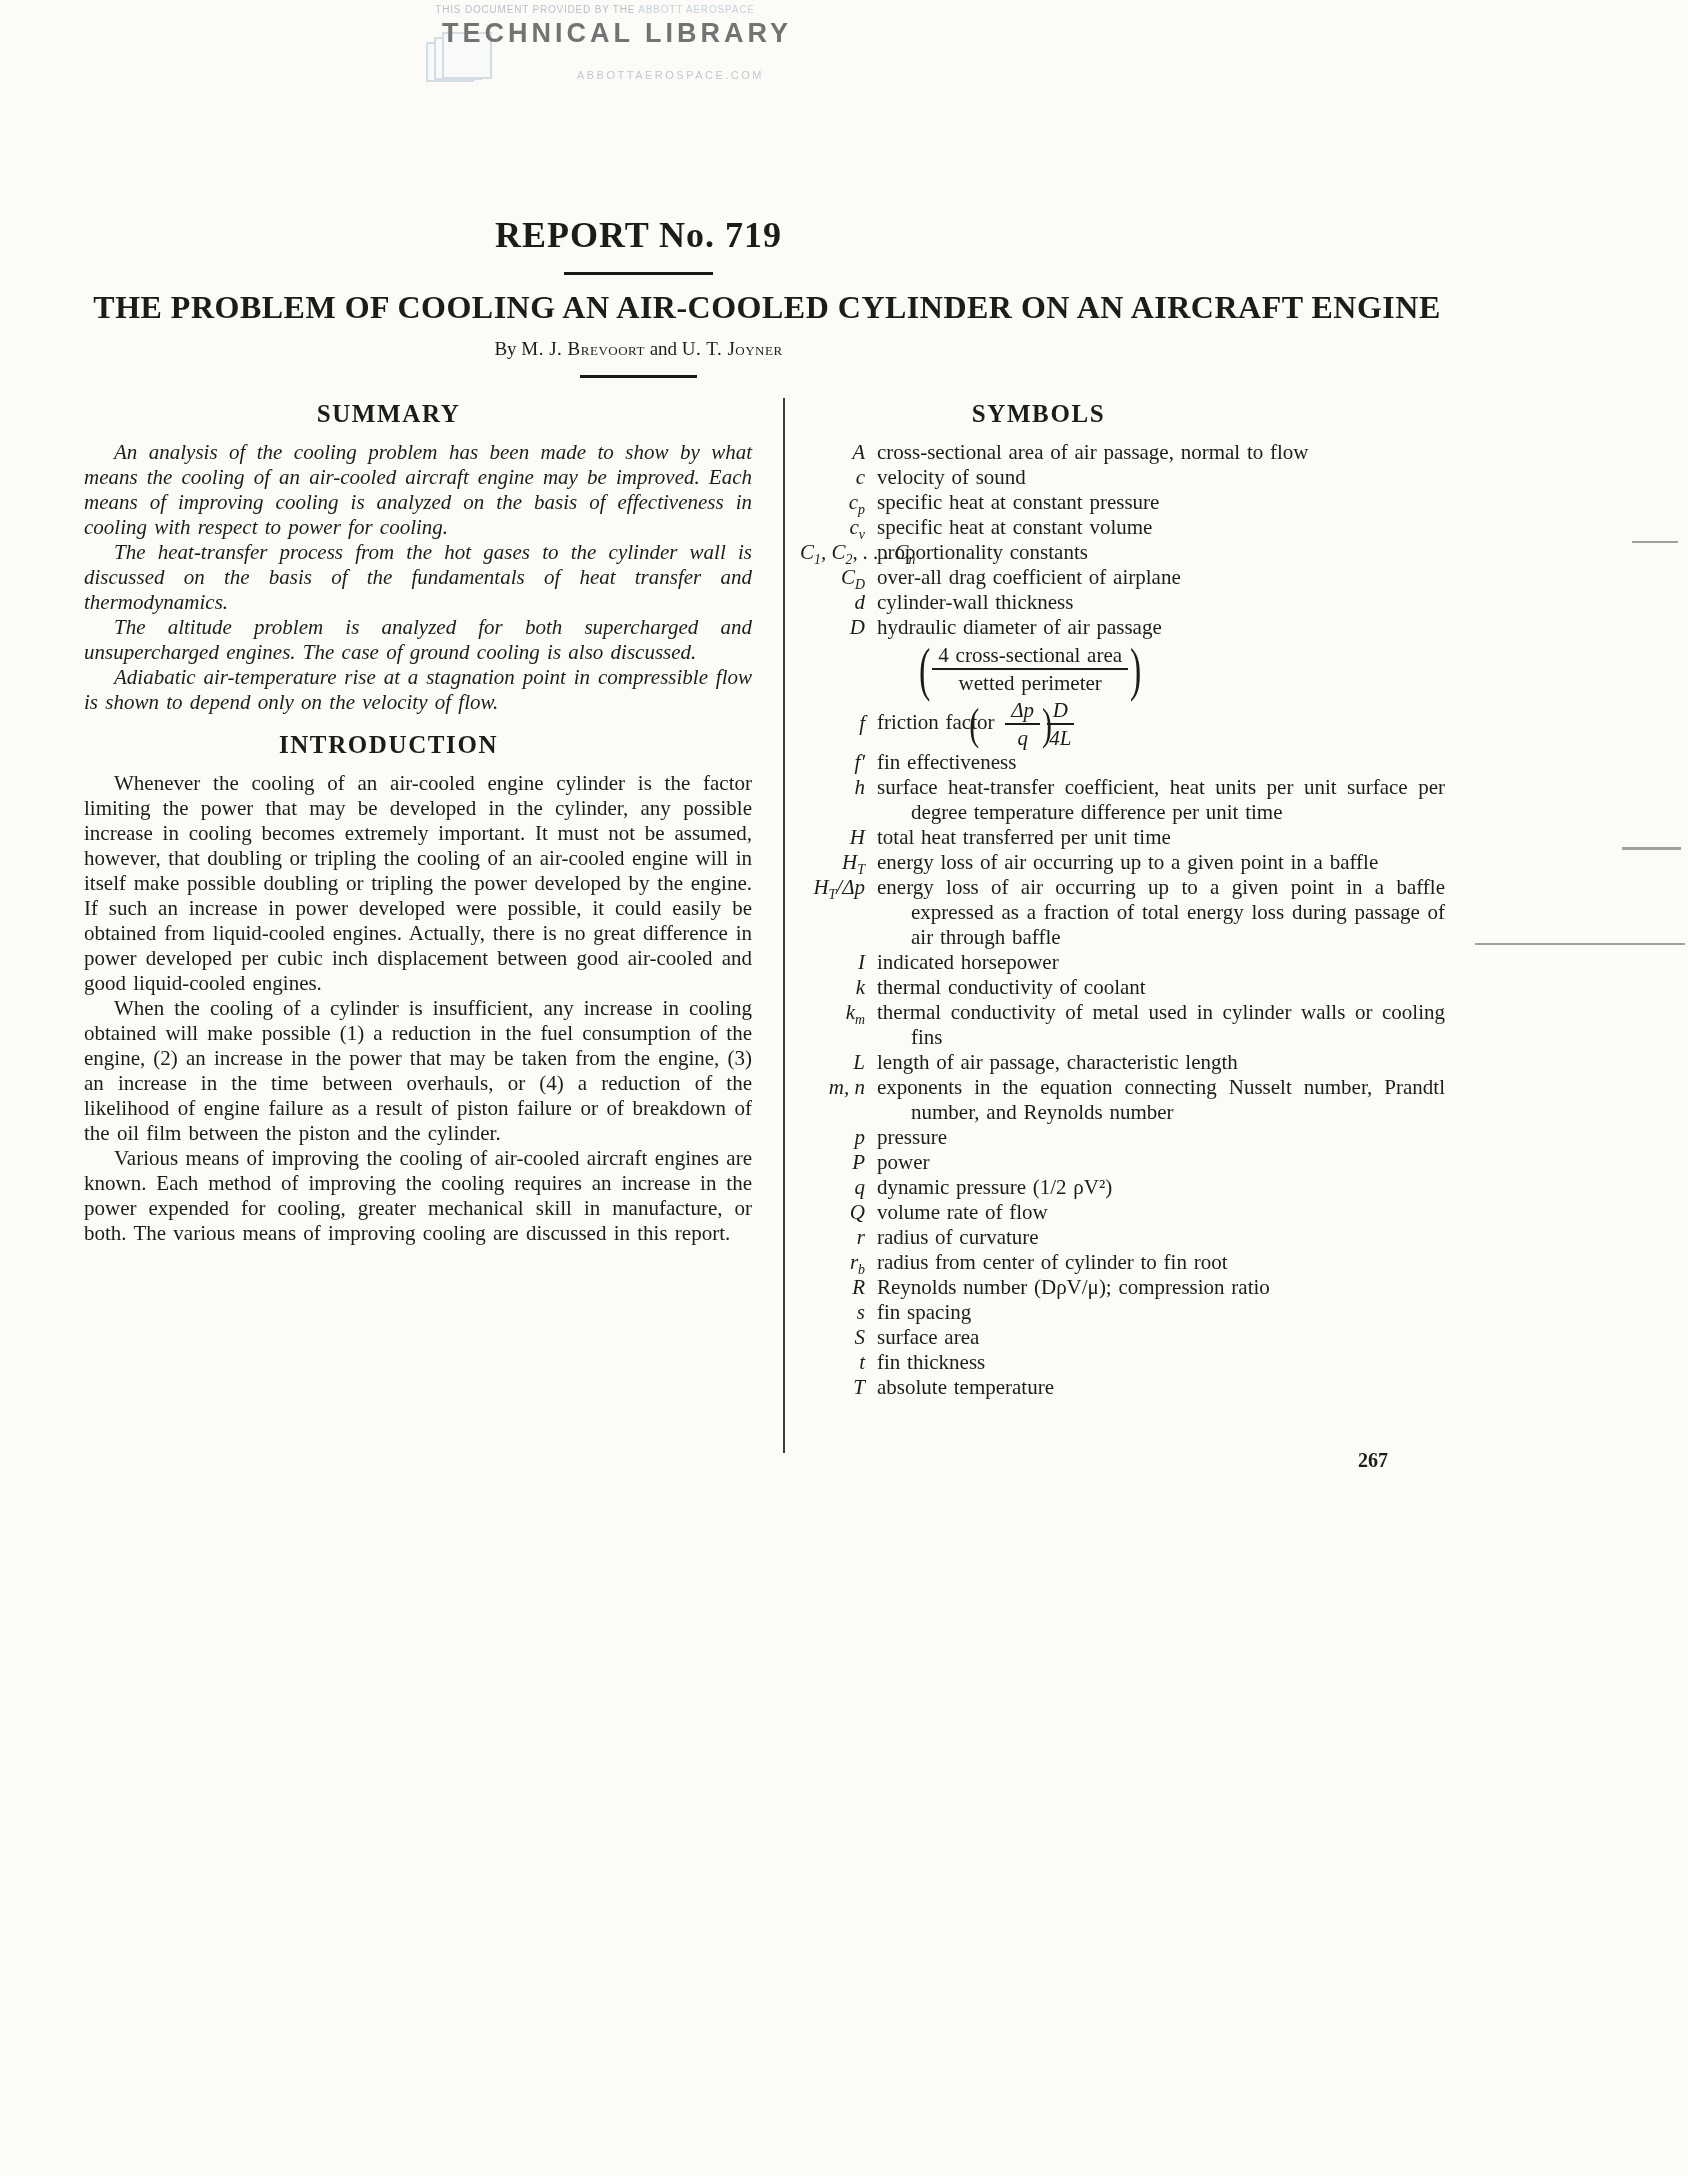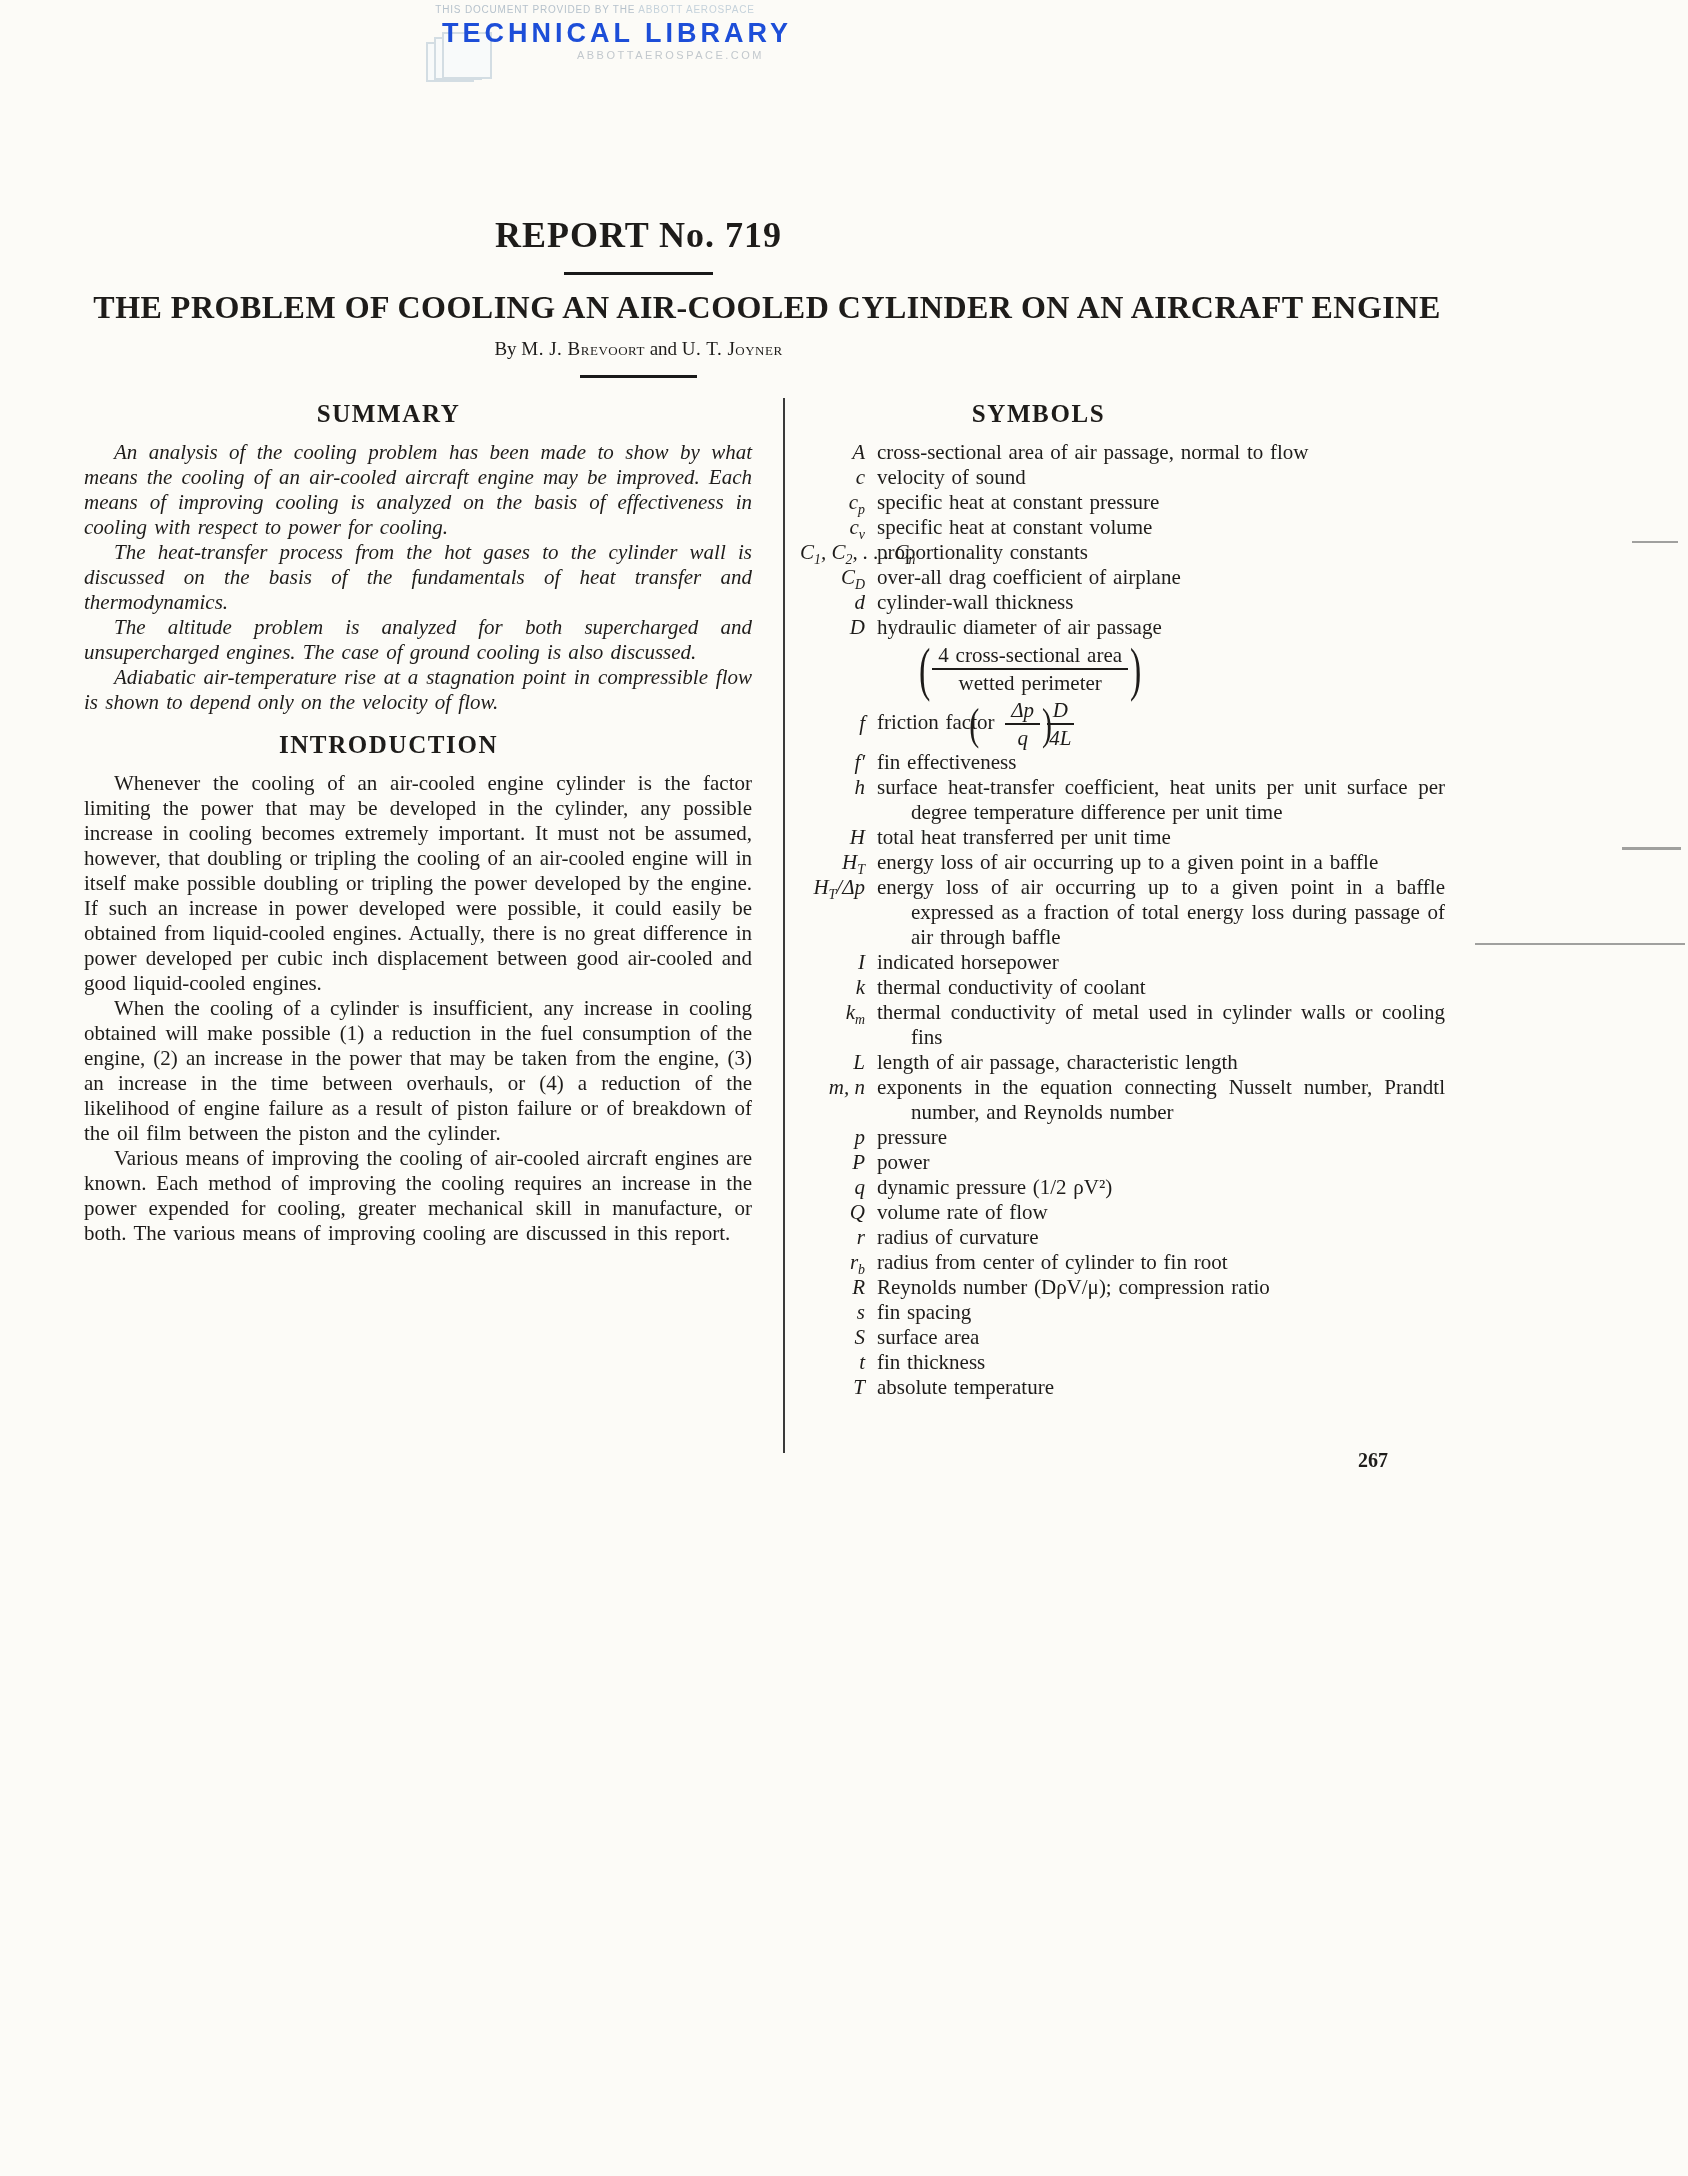--- a/index.html
+++ b/index.html
@@ -6,22 +6,22 @@
   .page {
     position:relative; width:1689px; height:2176px;
     background:#fcfbf7; color:#1e1c1a; overflow:hidden;
     font-family:"Liberation Serif","DejaVu Serif",serif;
   }
 
   
   .wm { position:absolute; left:424px; top:4px; width:342px; font-family:"Liberation Sans","DejaVu Sans",sans-serif; }
   .wm-line1 { font-size:10px; letter-spacing:0.8px; color:#b6c2cc; text-transform:uppercase; text-align:center; white-space:nowrap; }
   .wm-line1 .brand { color:#c5d2db; }
-  .wm-title { margin-top:3px; font-size:27px; font-weight:bold; letter-spacing:4px; color:#1d4ed8; text-align:center; padding-left:18px; white-space:nowrap; }
-  .wm-site { margin-top:0; font-size:11px; letter-spacing:2.5px; color:#c2c8cd; text-align:right; padding-right:2px; }
+  .wm-title { margin-top:3px; font-size:27px; font-weight:bold; letter-spacing:4px; color:#737373; text-align:center; padding-left:18px; white-space:nowrap; }
+  .wm-site { margin-top:20px; font-size:11px; letter-spacing:2.5px; color:#c2c8cd; text-align:right; padding-right:2px; }
   .wm-icon { position:absolute; left:2px; top:28px; width:69px; height:51px; z-index:0; opacity:.85; }
   .wm-page { position:absolute; border:2px solid #ccd8e0; background:#f8fafb; }
   .wm-p1 { left:0; top:10px; width:44px; height:36px; }
   .wm-p2 { left:8px; top:5px; width:44px; height:39px; }
   .wm-p3 { left:16px; top:0; width:46px; height:43px; }
   .wm-text { position:relative; z-index:1; }
 
   
   .content { position:absolute; left:84px; top:4px; width:1366px; }
   .axis { width:1109px; }                 

